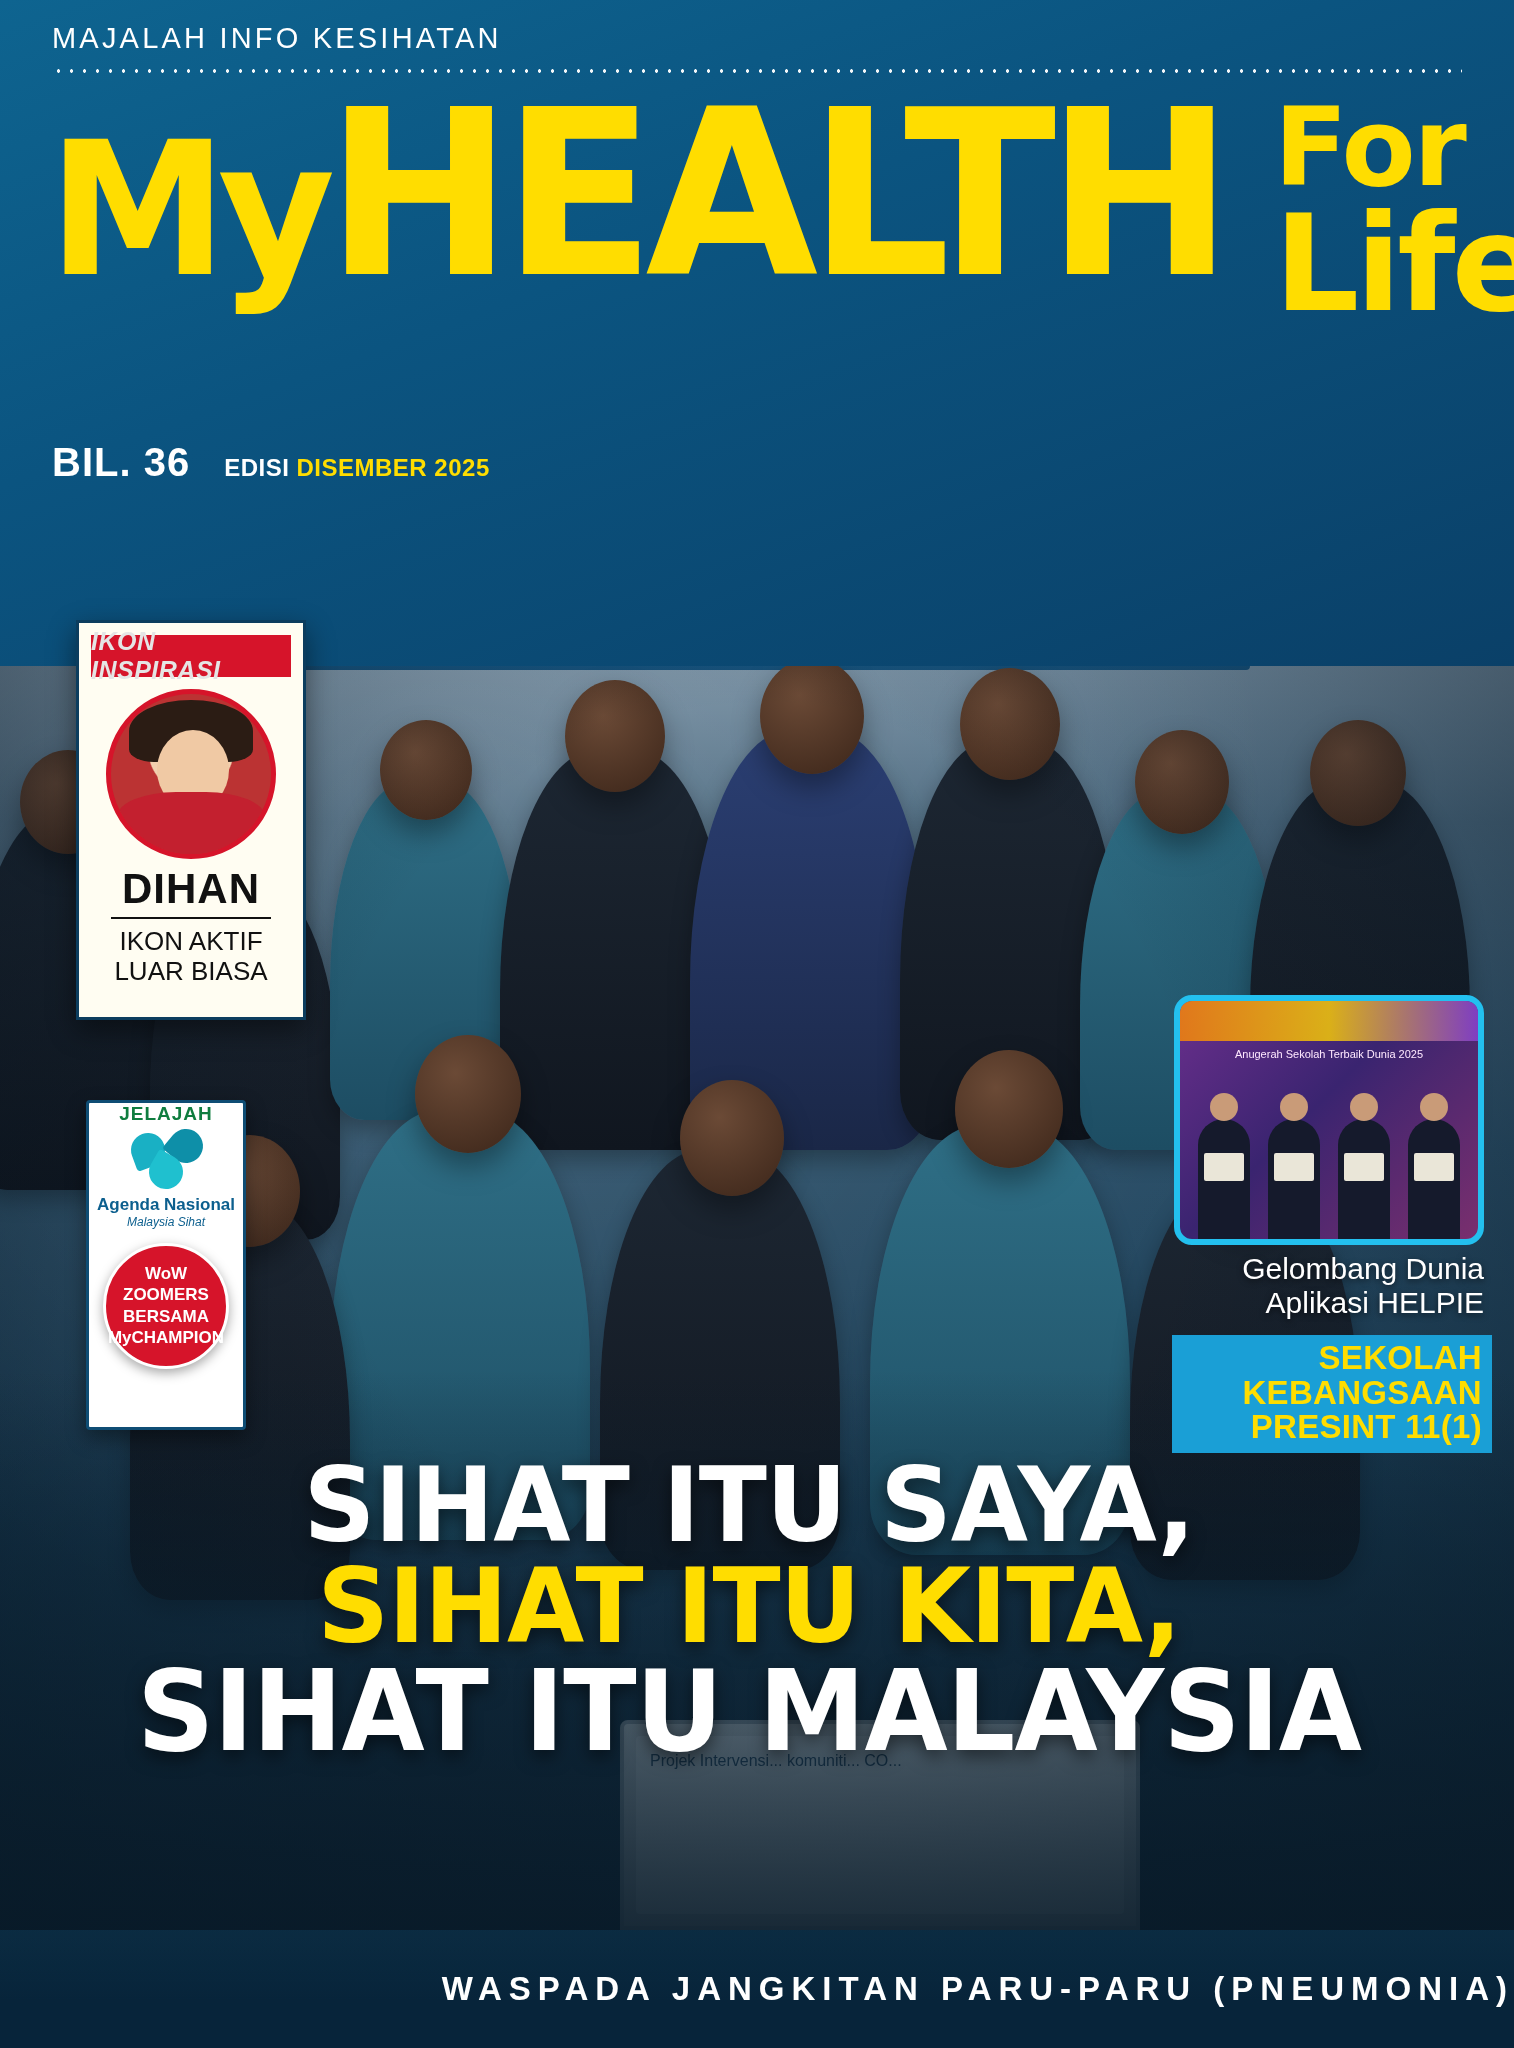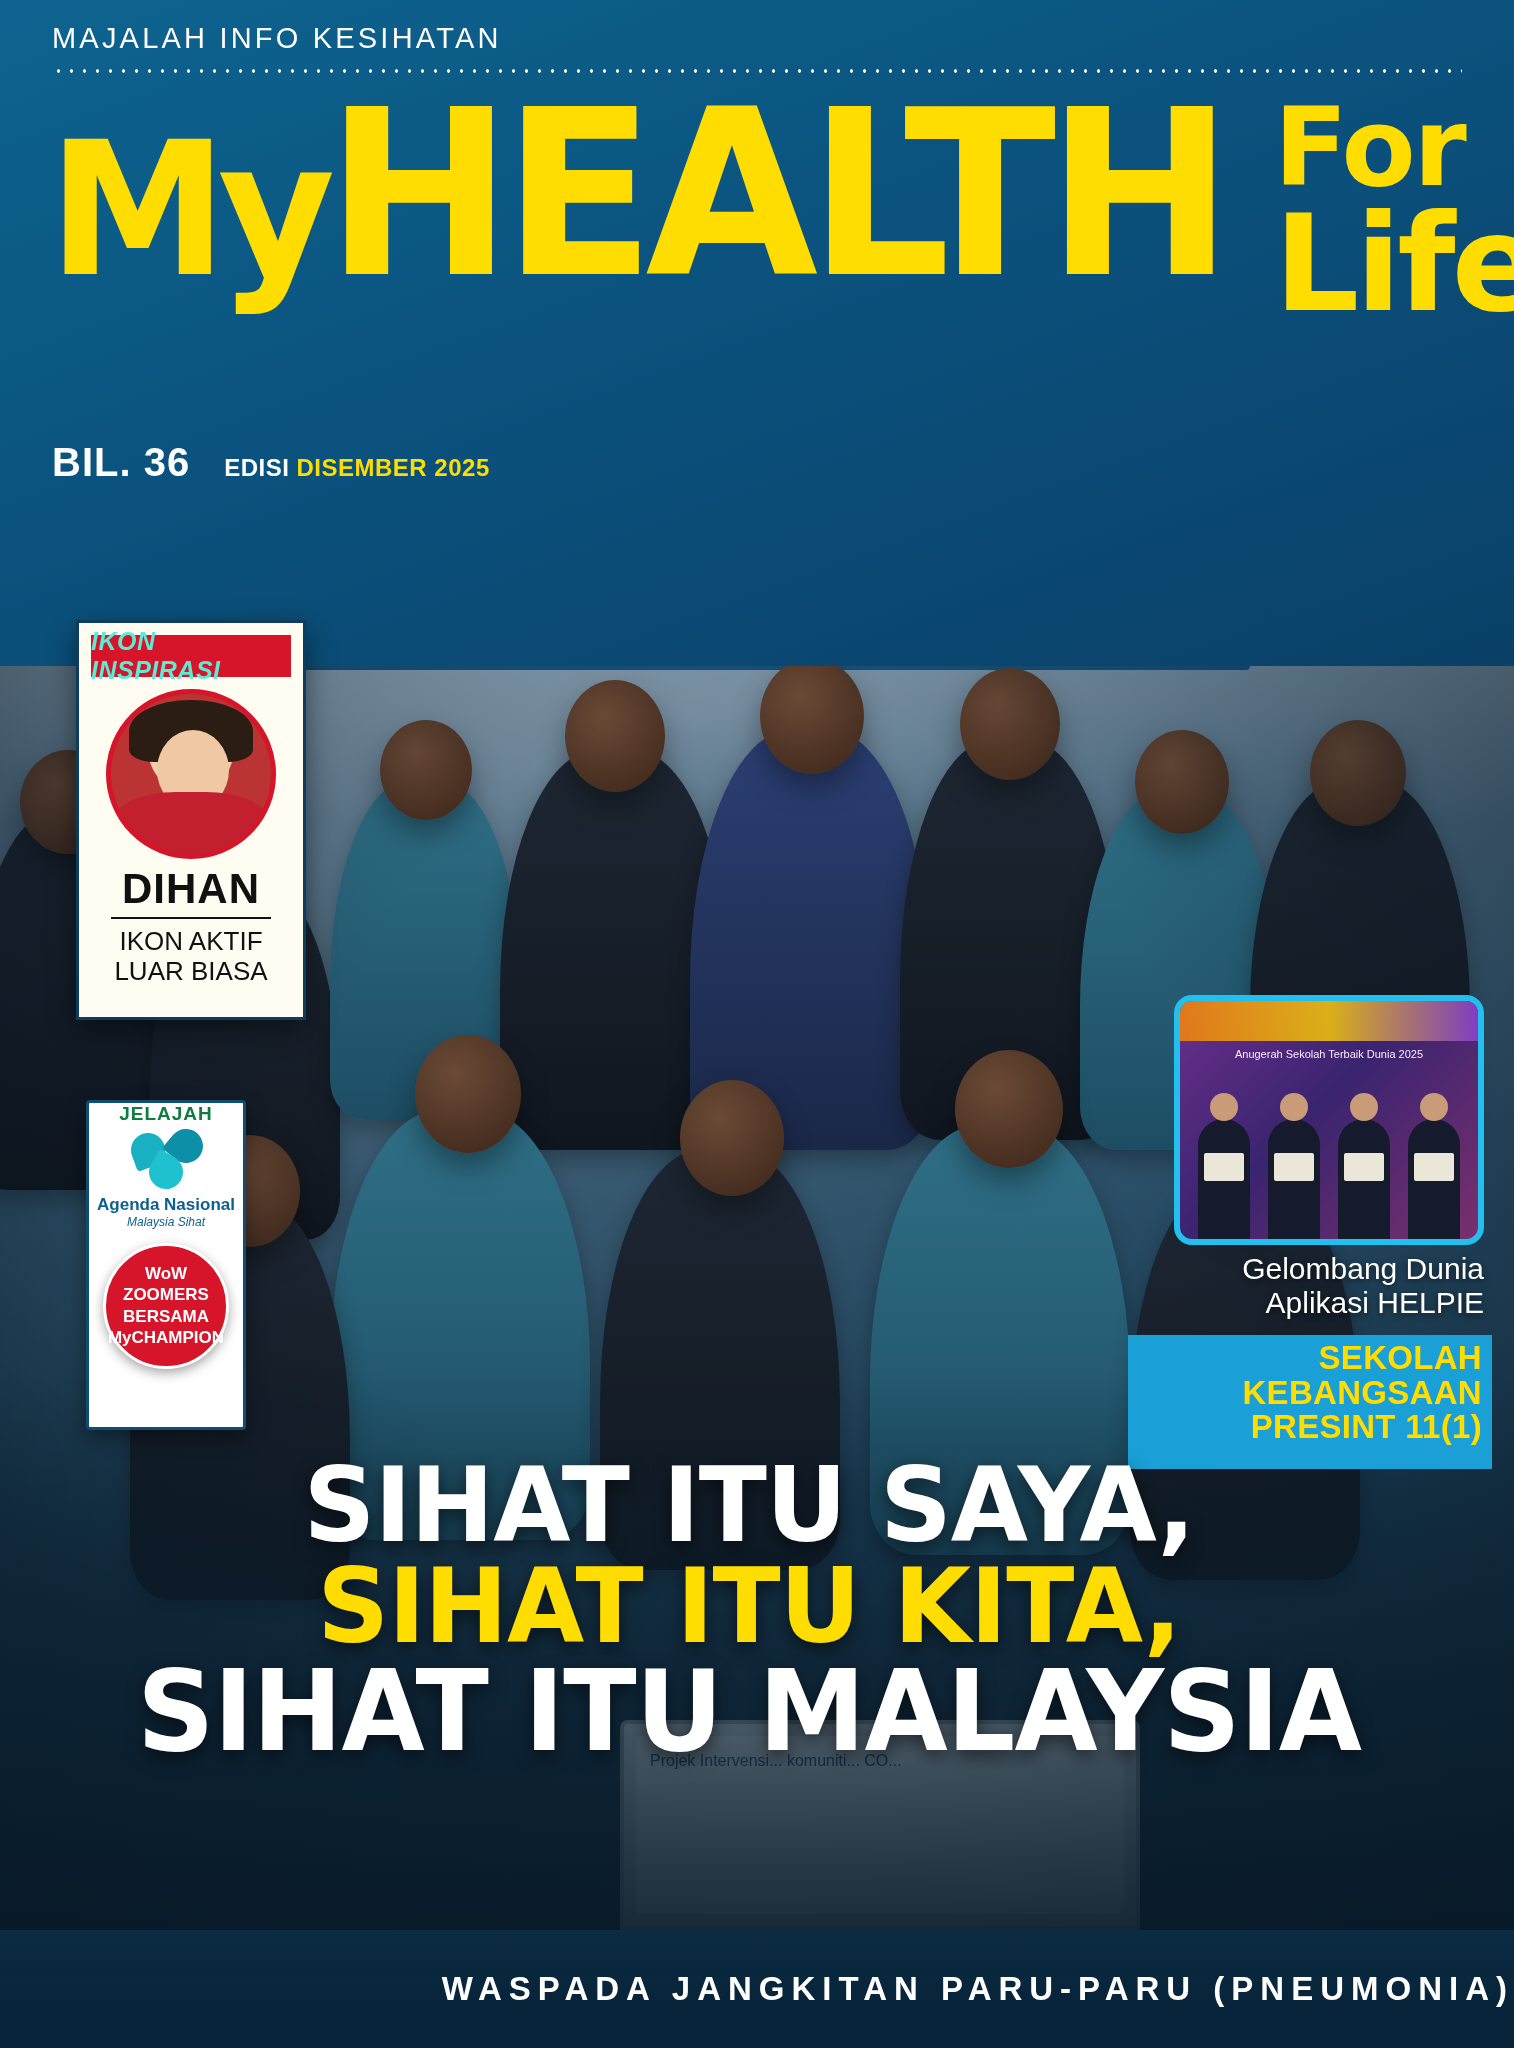--- a/index.html
+++ b/index.html
@@ -156,21 +156,21 @@
   .ikon-card {
     position: absolute; left: 76px; top: 620px; width: 230px; height: 400px;
     background: #fffdf2;
     border: 3px solid #0c3d5e;
     box-shadow: 0 10px 26px rgba(0,0,0,.45);
     z-index: 9;
   }
   .ikon-head {
     margin: 12px; height: 42px;
     background: #d6142a;
-    color: #5eead4;
+    color: #e5e5e5;
     display: flex; align-items: center; justify-content: center;
     font-size: 25px; font-weight: 700; font-style: italic; letter-spacing: .5px;
   }
   .ikon-photo {
     width: 170px; height: 170px; margin: 6px auto 0;
     border-radius: 50%;
     border: 5px solid #d6142a;
     background: radial-gradient(circle at 50% 35%, #f2cfae 0 32%, #b33 33% 100%);
     overflow:hidden; position: relative;
   }
@@ -232,23 +232,23 @@
   .inset .p i { position:absolute; left: 6px; top: 34px; width: 40px; height: 28px; background:#eae6d8; display:block; border-radius:2px;}
   .inset .cap { position:absolute; left: 14px; top: 46px; right: 14px; color:#ffe9ff; font-size: 11px; text-align:center; line-height:1.3;}
 
   .inset-cap {
     position: absolute; right: 30px; top: 1252px; width: 312px;
     color: #ffffff; font-size: 30px; line-height: 1.12; text-align: right;
     text-shadow: 0 2px 6px rgba(0,0,0,.6);
     z-index: 9;
   }
   .school-band {
-    position: absolute; right: 22px; top: 1335px; width: 364px;
+    position: absolute; right: 22px; top: 1335px; width: 320px;
     background: #1a9fd6;
-    padding: 6px 10px 24px;
+    padding: 6px 10px 8px;
     z-index: 9;
   }
   .school-band div {
     color: #ffdd00; font-size: 33px; font-weight: 700; line-height: 1.05; text-align: right;
     letter-spacing: .3px;
   }
 
   
   .headline {
     position: absolute; left: 0; right: 16px; top: 1455px;

